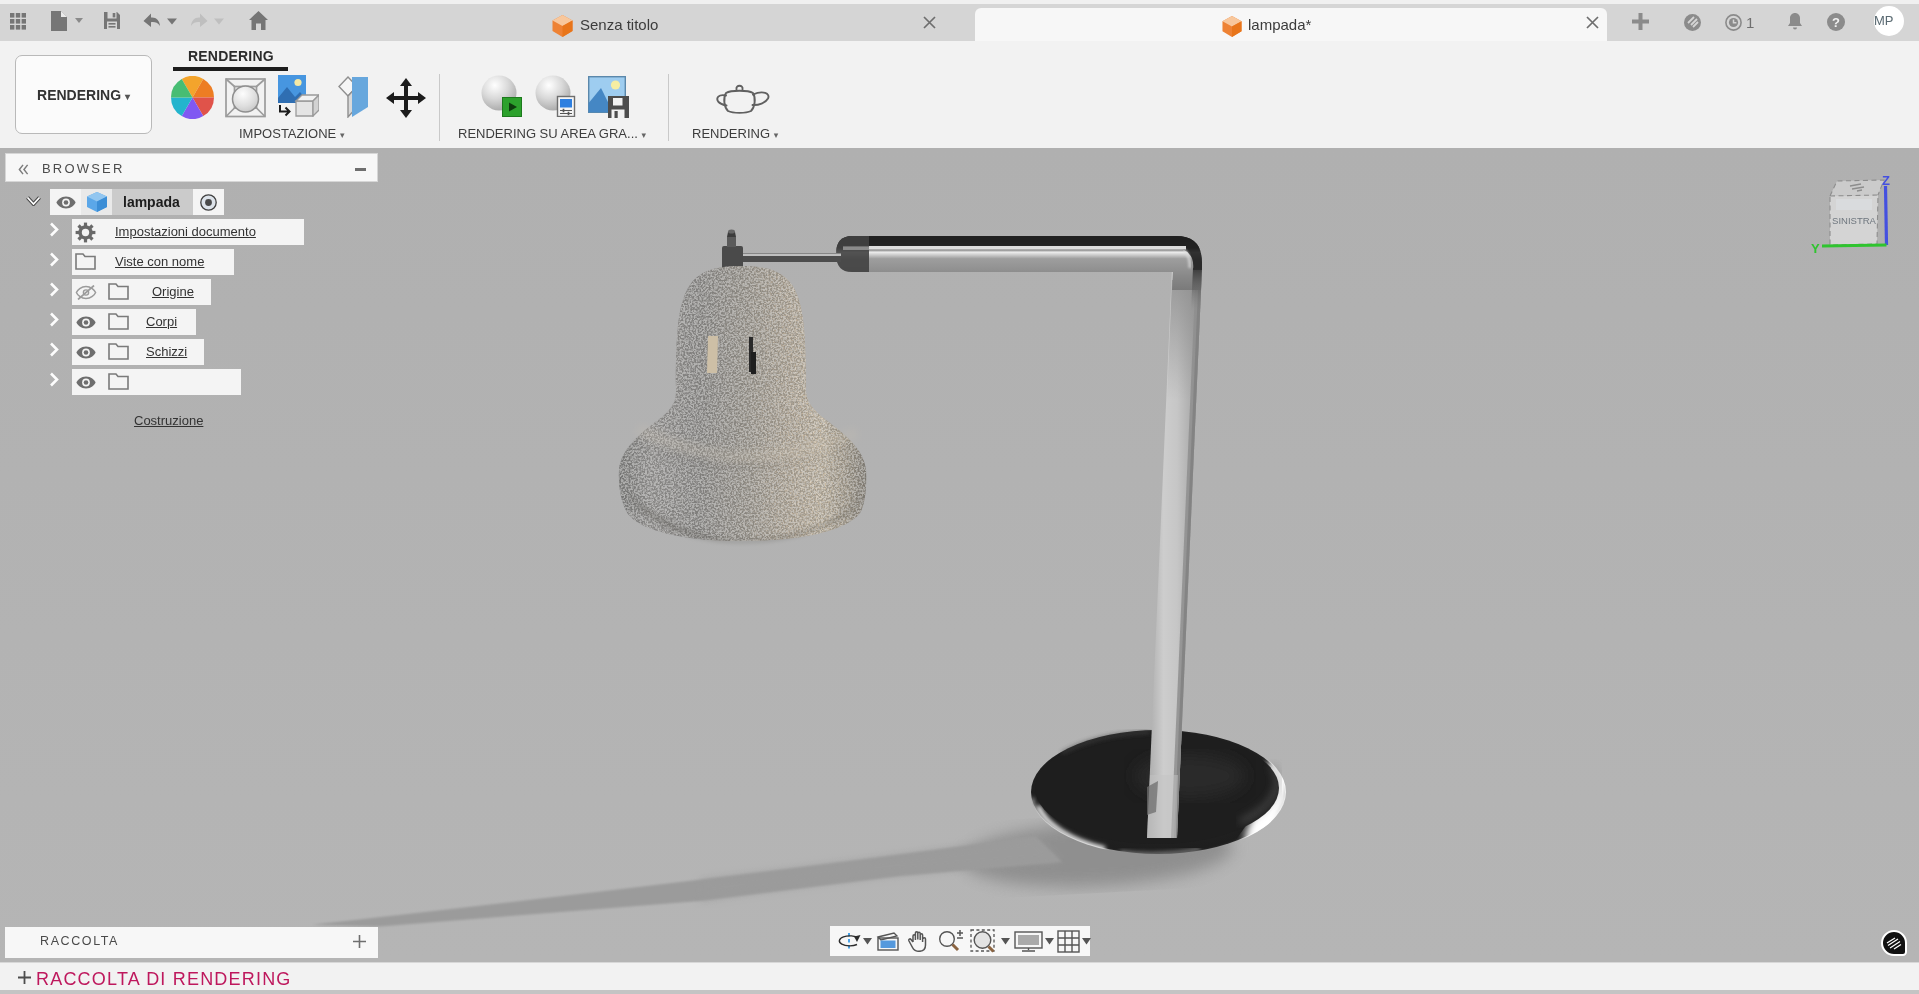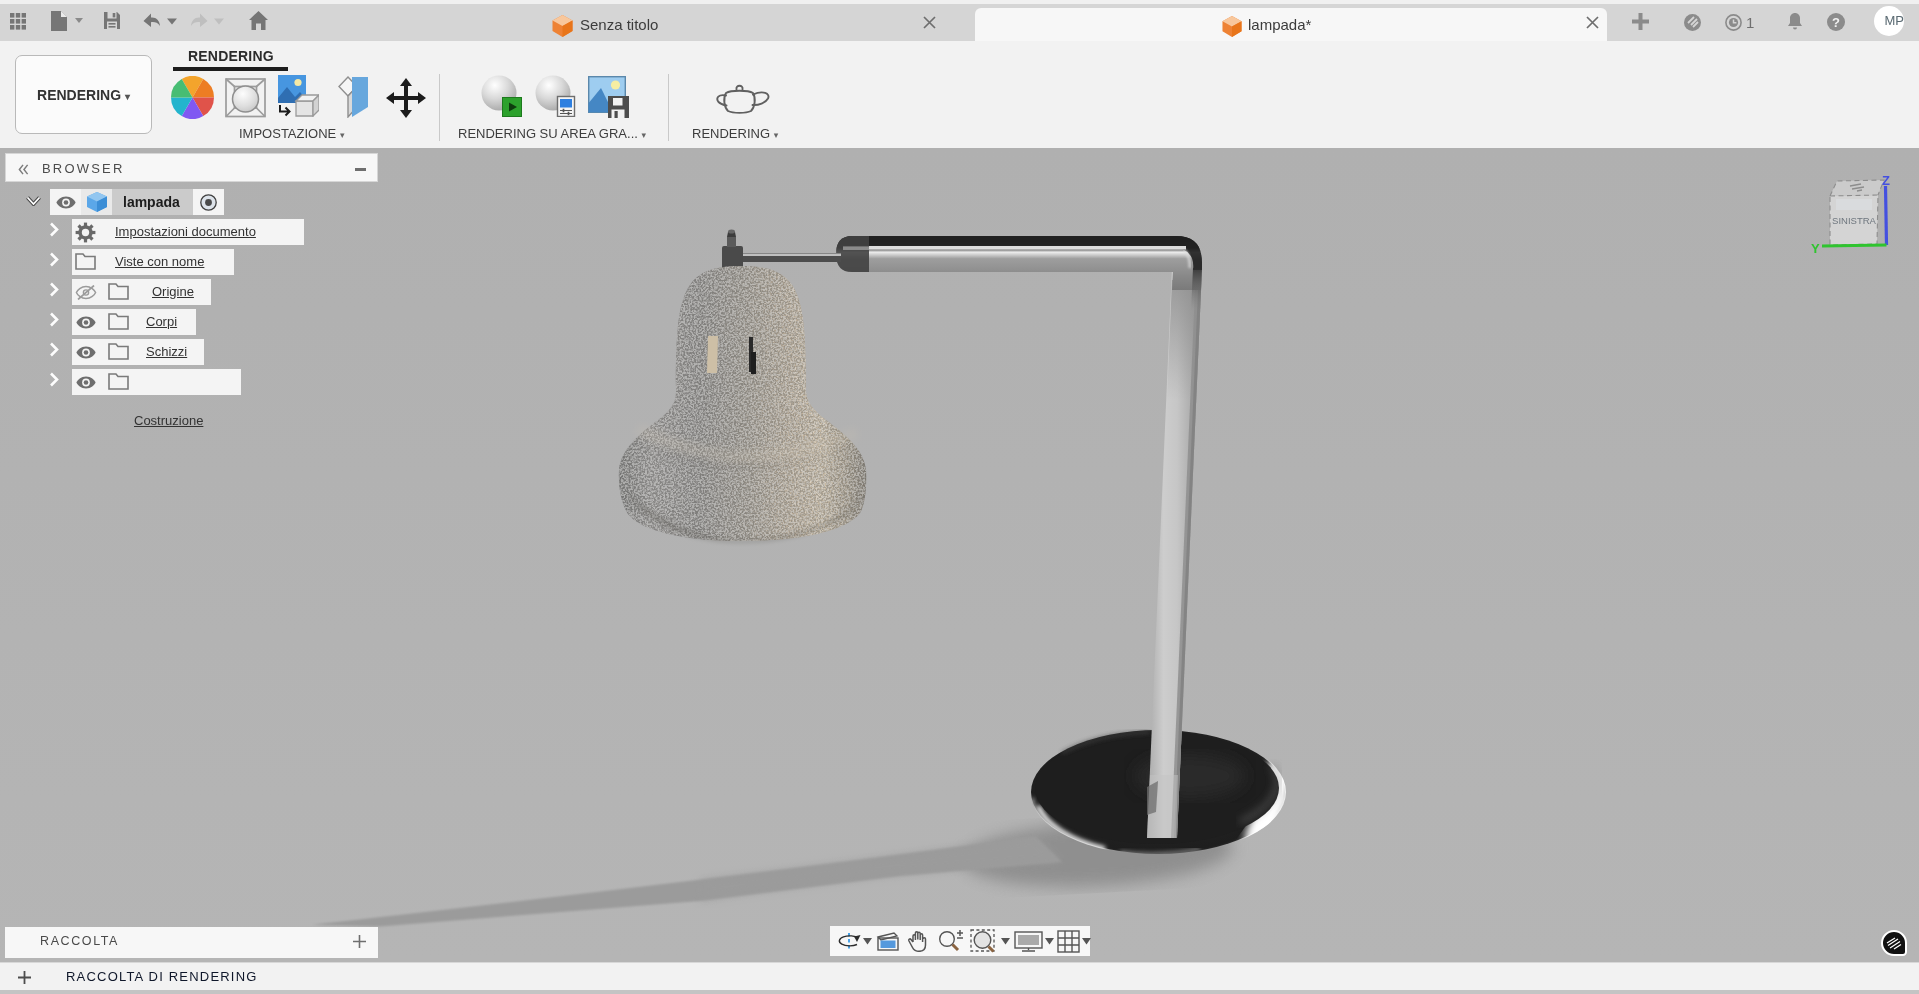--- a/index.html
+++ b/index.html
@@ -113,21 +113,21 @@
   </svg>
   <div class="abs" style="left:1746px;top:14px;font-size:15px;color:#6f6f6f;">1</div>
   <svg class="abs" style="left:1788px;top:13px;" width="14" height="18" viewBox="0 0 14 18">
     <path d="M7 0 C9.8 0 12 2.2 12 5 L12 10 L14 13 L0 13 L2 10 L2 5 C2 2.2 4.2 0 7 0 Z" fill="#8b8b8b"></path>
     <path d="M5 14.5 A2 2 0 0 0 9 14.5 Z" fill="#8b8b8b"></path>
   </svg>
   <svg class="abs" style="left:1827px;top:13px;" width="18" height="18" viewBox="0 0 18 18">
     <circle cx="9" cy="9" r="9" fill="#8b8b8b"></circle>
     <text x="9" y="13.5" font-size="13" font-weight="bold" fill="#f0f0f0" text-anchor="middle" font-family="Liberation Sans">?</text>
   </svg>
-  <div class="abs" style="left:1874px;top:6px;width:30px;height:30px;border-radius:50%;background:#fff;text-align:right;line-height:30px;font-size:13px;color:#5a6a72;">MP</div>
+  <div class="abs" style="left:1874px;top:6px;width:30px;height:30px;border-radius:50%;background:#fff;text-align:left;line-height:30px;font-size:13px;color:#5a6a72;">MP</div>
 
   <div id="ribbon" class="abs">
     <div id="rendbtn" class="abs">RENDERING <span style="font-size:10px;color:#555;">▾</span></div>
     <div class="abs" style="left:188px;top:7px;font-size:14px;font-weight:bold;color:#2b2b2b;letter-spacing:0.2px;">RENDERING</div>
     <div class="abs" style="left:173px;top:26px;width:115px;height:4px;background:#1d1d1d;"></div>
 
     <svg class="abs" style="left:171px;top:35px;" width="43" height="43" viewBox="0 0 43 43">
       <g transform="translate(21.5,21.5)">
         <path d="M0 0 L-10.75 -18.6 A21.5 21.5 0 0 1 10.75 -18.6 Z" fill="#f3a42c"></path>
         <path d="M0 0 L10.75 -18.6 A21.5 21.5 0 0 1 21.5 0 Z" fill="#ed7d23"></path>
@@ -555,16 +555,16 @@
       <g stroke="#fff" stroke-width="1.3">
         <path d="M6 13 L14 8 M7 15.5 L17 9 M9 18 L19 11.5 M13 19 L20 14.5"></path>
       </g>
     </svg>
   </div>
 
   <div id="statusbar" class="abs">
     <svg class="abs" style="left:18px;top:8px;" width="13" height="13" viewBox="0 0 13 13">
         <path d="M6.5 0 V13 M0 6.5 H13" stroke="#4d4d4d" stroke-width="1.8"></path>
       </svg>
-    <div class="abs" style="left:36px;top:6px;font-size:13px;letter-spacing:1.2px;color:#0f172a;margin-left:30px;">RACCOLTA DI RENDERING</div>
+    <div class="abs" style="left:36px;top:6px;font-size:18px;letter-spacing:1.2px;color:#be185d;">RACCOLTA DI RENDERING</div>
   </div>
   <div id="bottomstrip" class="abs"></div>
 </div>
 
 </body></html>

